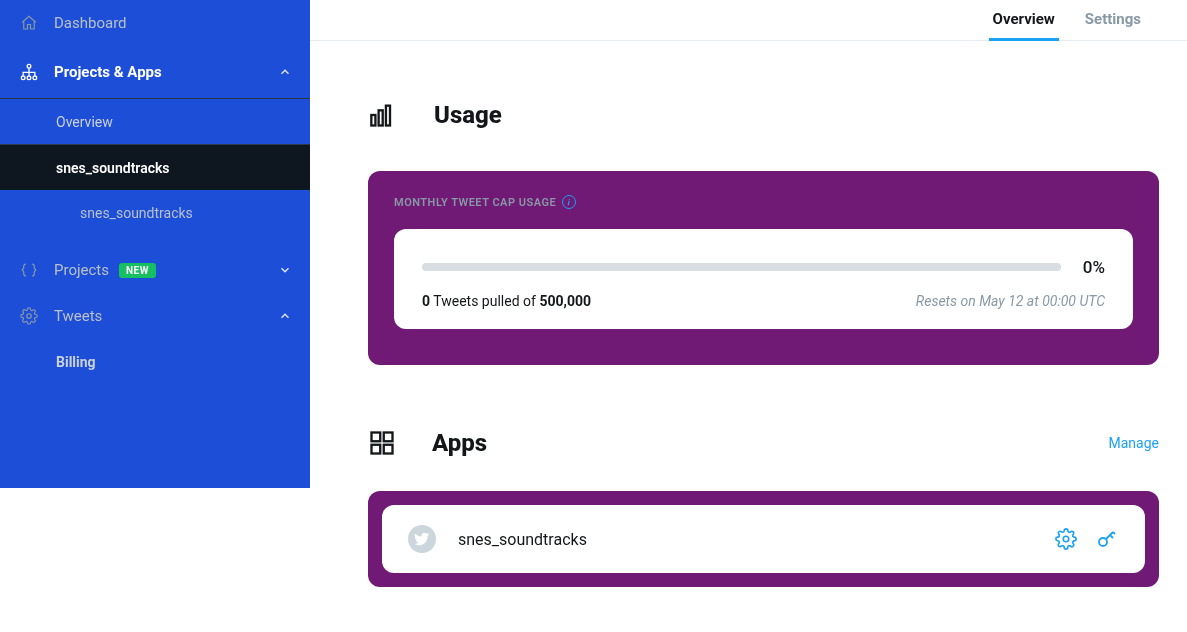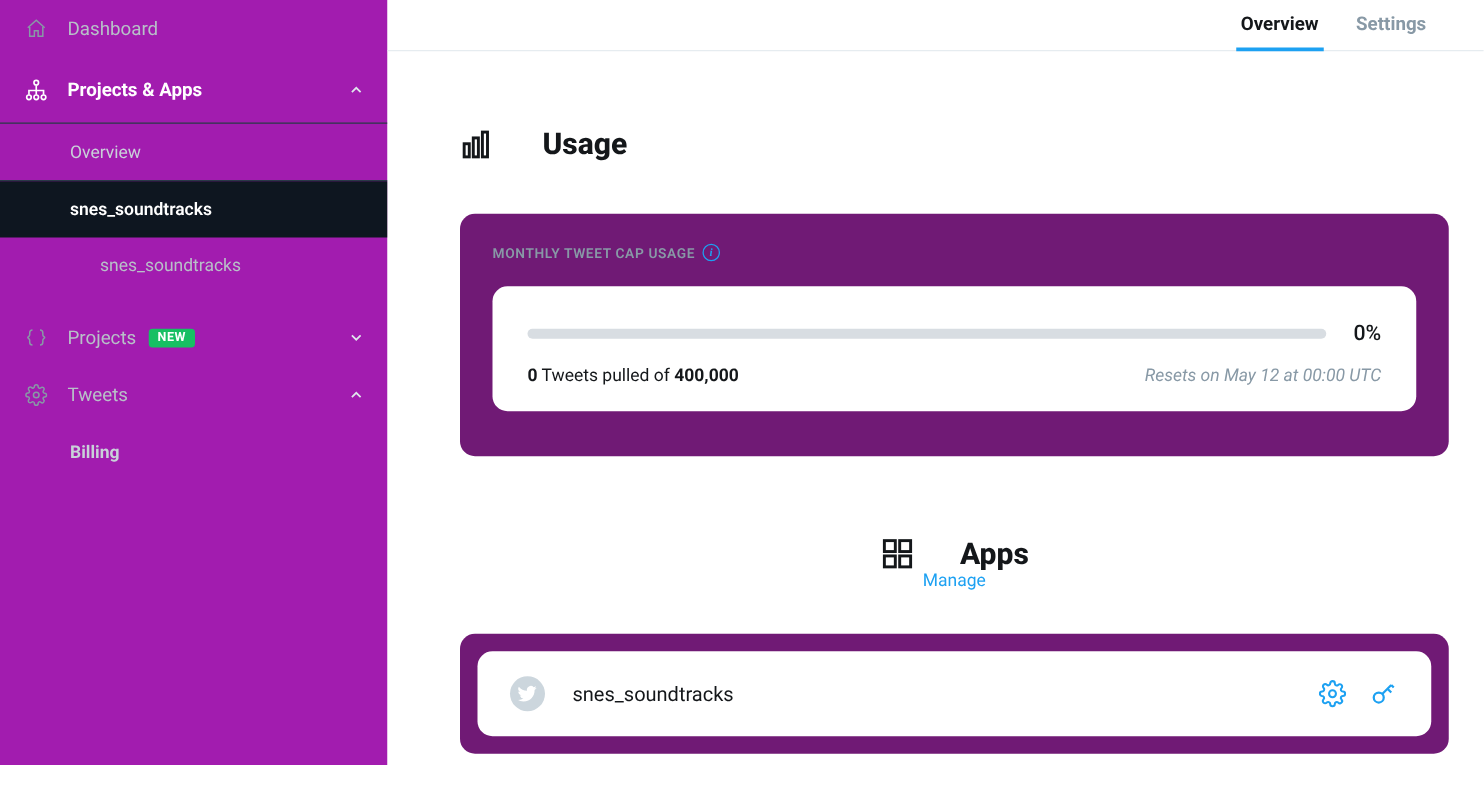--- a/index.html
+++ b/index.html
@@ -7,23 +7,23 @@
     font-family: -apple-system, BlinkMacSystemFont, "Segoe UI", Roboto, Helvetica, Arial, sans-serif;
     background: #fff;
     width: 1187px;
     height: 632px;
     overflow: hidden;
     display: flex;
   }
   
   .sidebar {
     width: 310px;
-    background: #a21caf;
+    background: #1d4ed8;
     color: #c9d1d9;
-    height: 612px;
+    height: 488px;
     flex-shrink: 0;
   }
   .side-item {
     display: flex;
     align-items: center;
     padding: 0 18px;
     height: 46px;
     cursor: pointer;
     font-size: 15px;
     color: #b8c0c8;
@@ -125,21 +125,20 @@
   }
   .section-title {
     font-size: 24px;
     font-weight: 800;
     color: #14171a;
   }
   .section-head-row {
     display: flex;
     align-items: center;
     justify-content: space-between;
-    flex-direction: column;
   }
   .manage-link {
     color: #1da1f2;
     font-size: 14px;
     cursor: pointer;
   }
   
   .card-outer {
     background: #701a75;
     border-radius: 12px;
@@ -352,21 +351,21 @@
         <span>MONTHLY TWEET CAP USAGE</span>
         <span class="info-circle">i</span>
       </div>
       <div class="card-inner">
         <div class="bar-row">
           <div class="progress-track"></div>
           <span class="pct">0%</span>
         </div>
         <div class="stat-row">
           <span class="stat-left">
-            <b>0</b><span> Tweets pulled of </span><b>400,000</b>
+            <b>0</b><span> Tweets pulled of </span><b>500,000</b>
           </span>
           <span class="stat-right">Resets on May 12 at 00:00 UTC</span>
         </div>
       </div>
     </div>
 
     <div class="section-head-row" style="margin-top:64px; margin-bottom:34px;">
       <div class="section-head" style="margin-bottom:0">
         <span>
           <svg width="28" height="28" viewBox="0 0 24 24" fill="none" stroke="#14171a" stroke-width="2">

